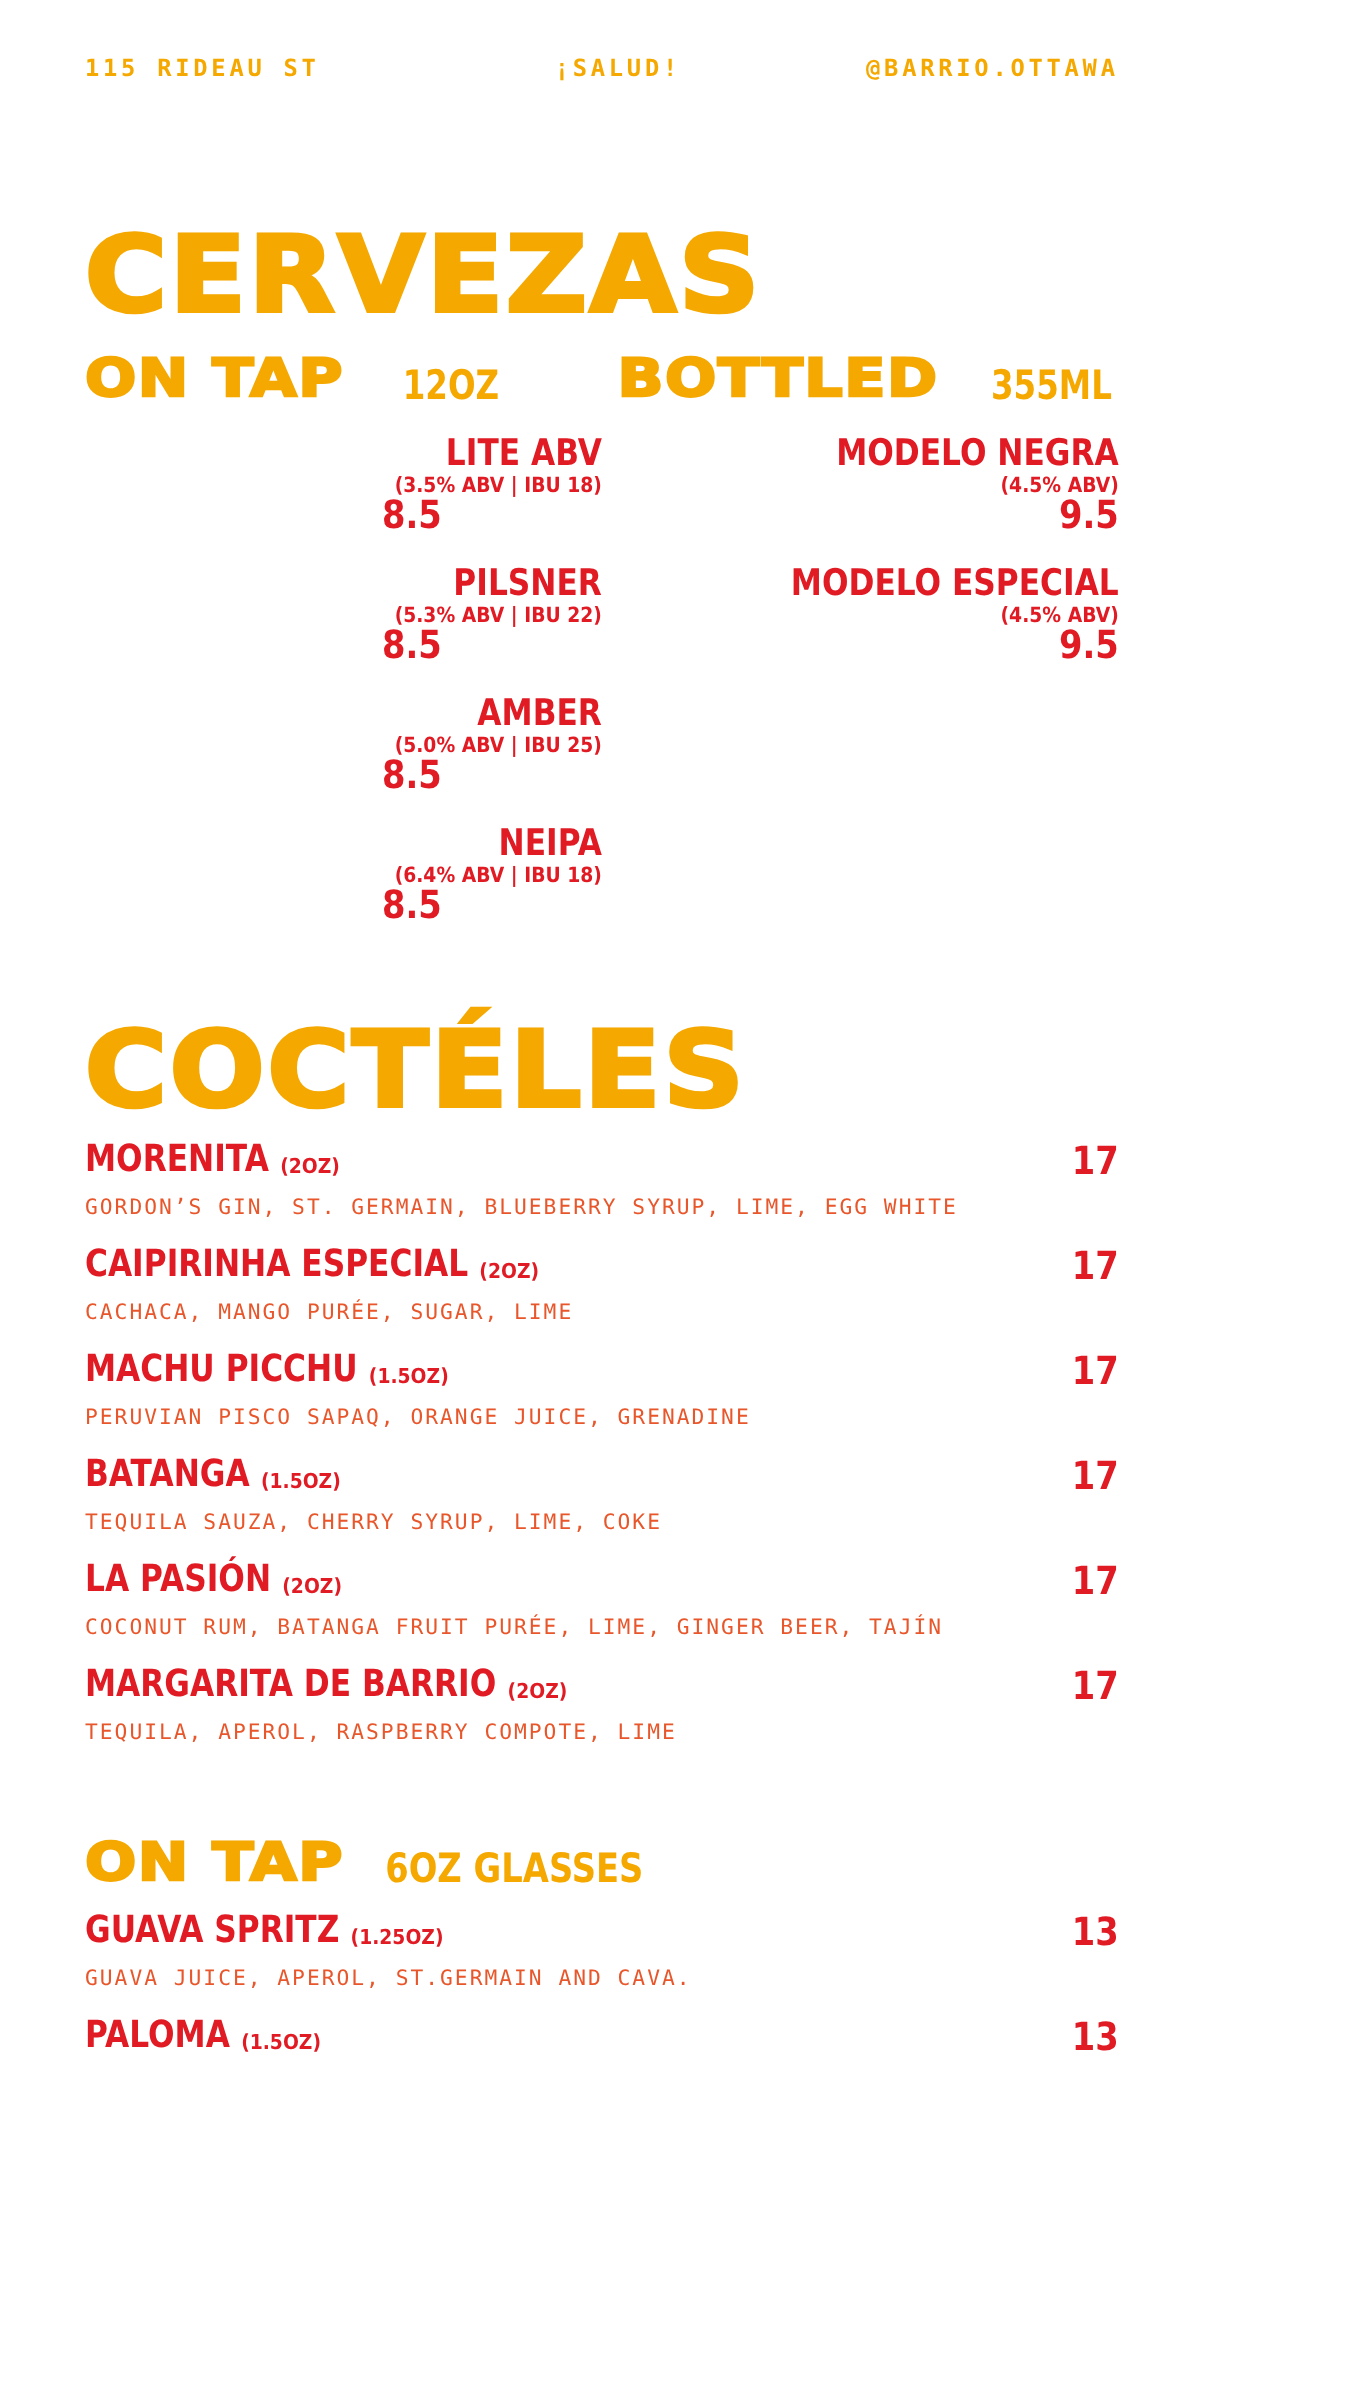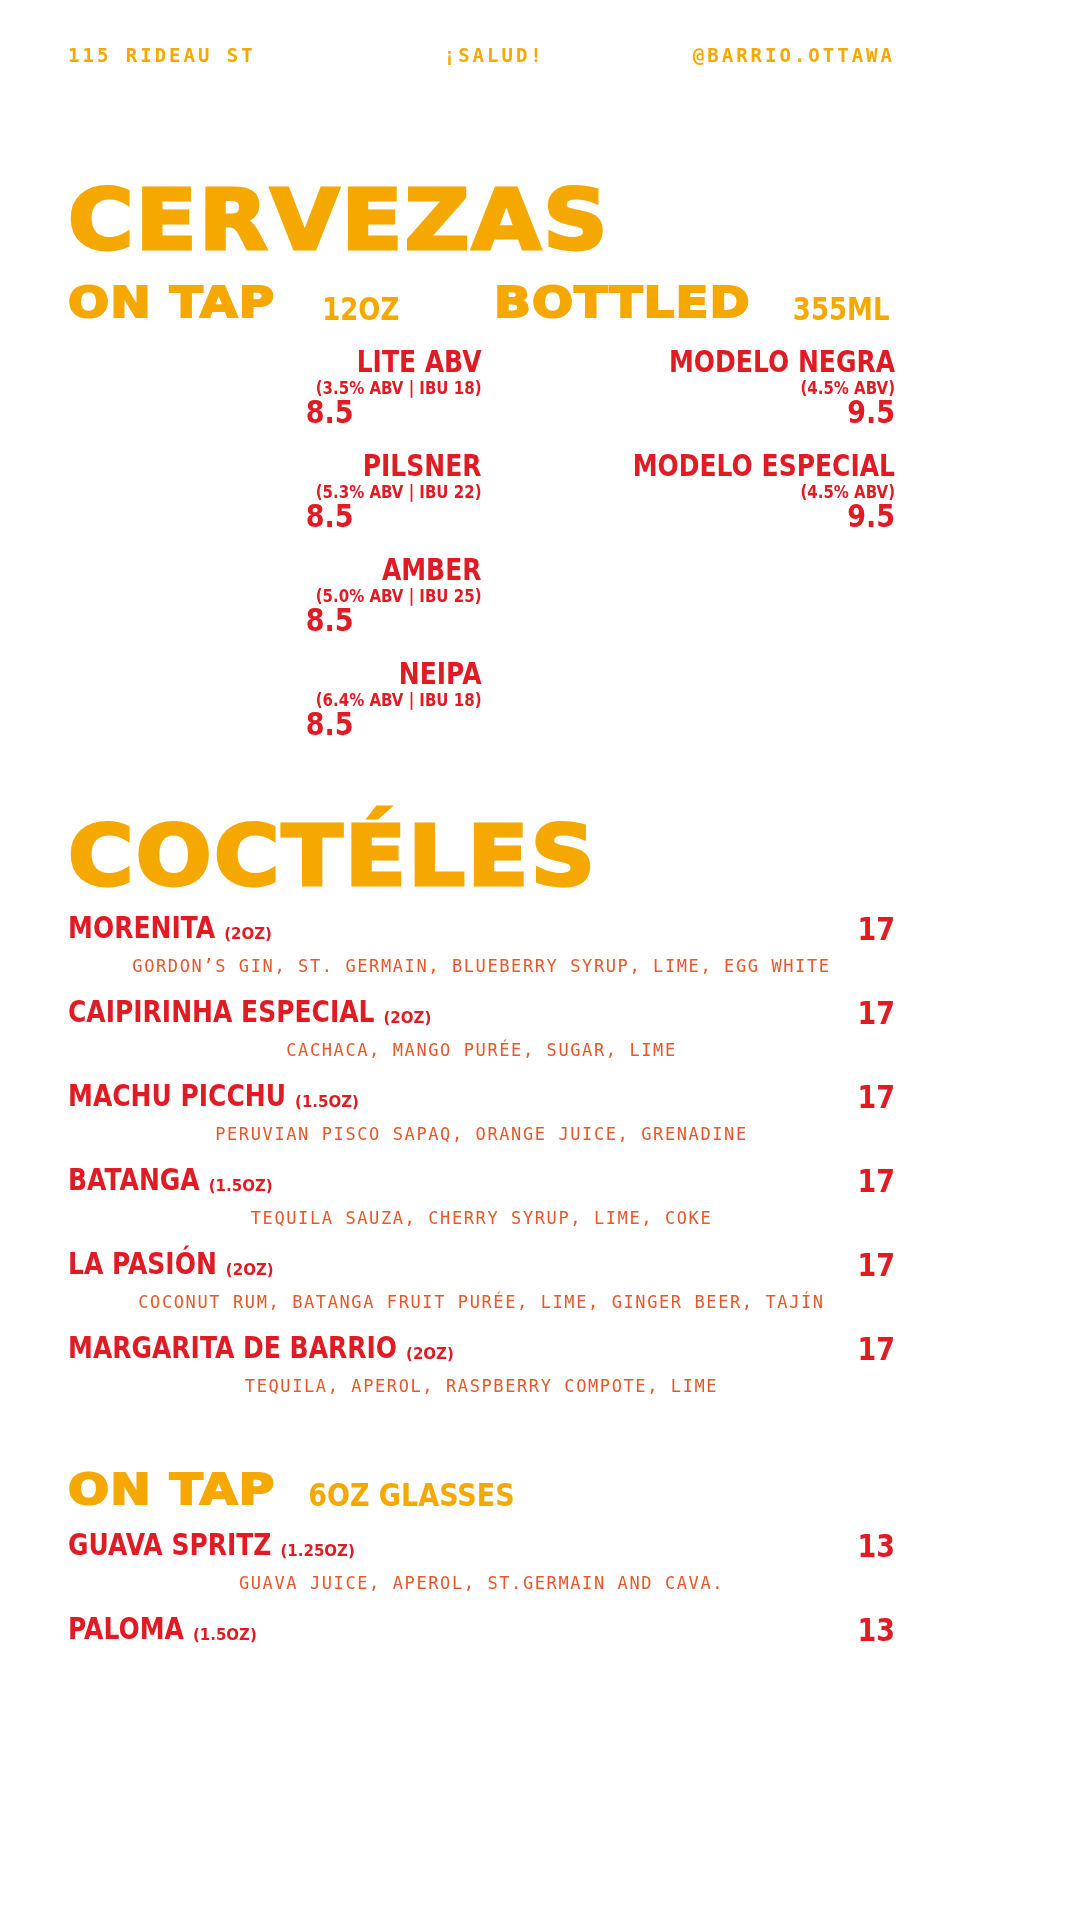--- a/index.html
+++ b/index.html
@@ -174,21 +174,20 @@
     display: inline-block;
   }
   .ck-desc {
     color: #E8572B;
     font-family: "DejaVu Sans Mono", monospace;
     font-size: 17px;
     letter-spacing: 1.6px;
     margin-top: 10px;
     line-height: 1.35;
     white-space: pre-line;
-    text-align: center;
   }
 
   .ontap-head {
     display: flex;
     align-items: baseline;
     gap: 18px;
     margin-top: 72px;
   }
   .ontap-head .unit { font-size: 27px; transform: scaleY(1.2); }
 

